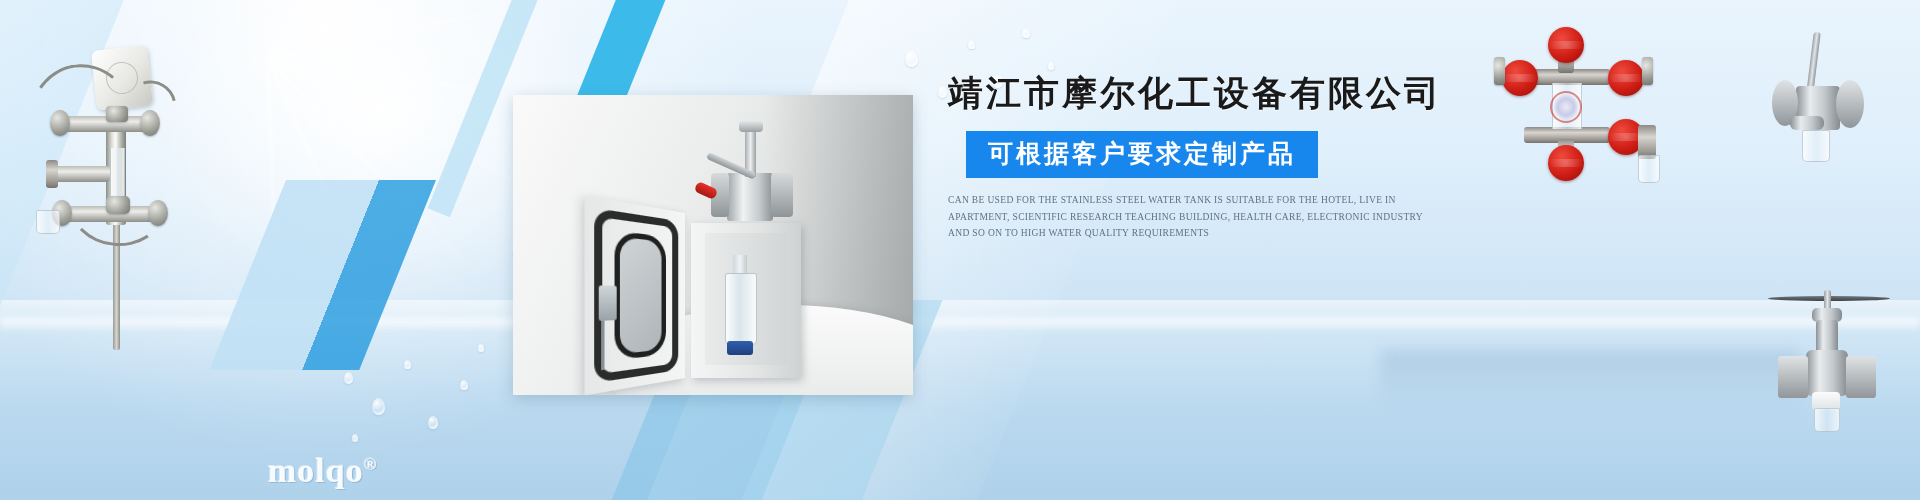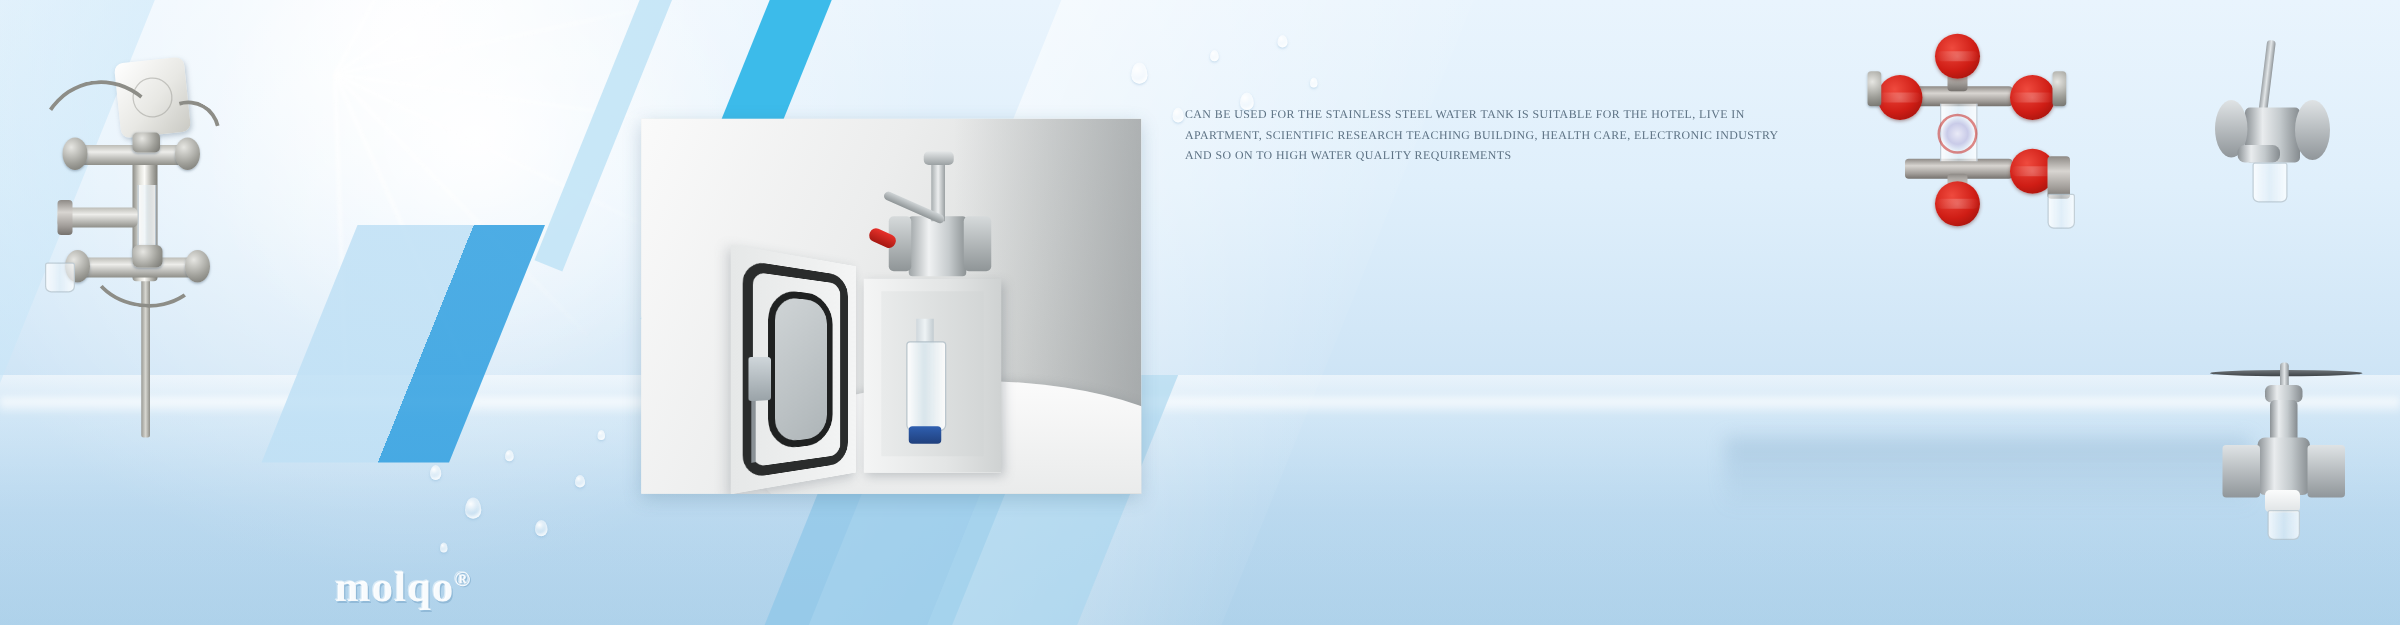--- a/index.html
+++ b/index.html
@@ -355,18 +355,20 @@
     <div class="vbody" style="left:40px;top:28px;width:30px;height:14px;border-radius:5px;"></div>
     <div class="vbody" style="left:44px;top:40px;width:22px;height:34px;"></div>
     <div class="vbody" style="left:34px;top:70px;width:42px;height:46px;border-radius:6px;"></div>
     <div class="vflange" style="left:6px;top:76px;width:30px;height:42px;border-radius:3px;"></div>
     <div class="vflange" style="left:74px;top:76px;width:30px;height:42px;border-radius:3px;"></div>
     <div class="vbody" style="left:40px;top:112px;width:28px;height:18px;background:linear-gradient(to bottom,#fbfcfc,#dfe3e5);"></div>
     <div class="vjar" style="left:42px;top:128px;width:24px;height:22px;"></div>
   </div>
 
   <div class="copy">
+    <div class="company">靖江市摩尔化工设备有限公司</div>
+    <div><span class="badge2">可根据客户要求定制产品</span></div>
     <div class="fineprint">CAN BE USED FOR THE STAINLESS STEEL WATER TANK IS SUITABLE FOR THE HOTEL, LIVE IN APARTMENT, SCIENTIFIC RESEARCH TEACHING BUILDING, HEALTH CARE, ELECTRONIC INDUSTRY AND SO ON TO HIGH WATER QUALITY REQUIREMENTS</div>
   </div>
 
   <div class="watermark"><span>molqo</span><sup>®</sup></div>
 
 </div>
 
 </body></html>

